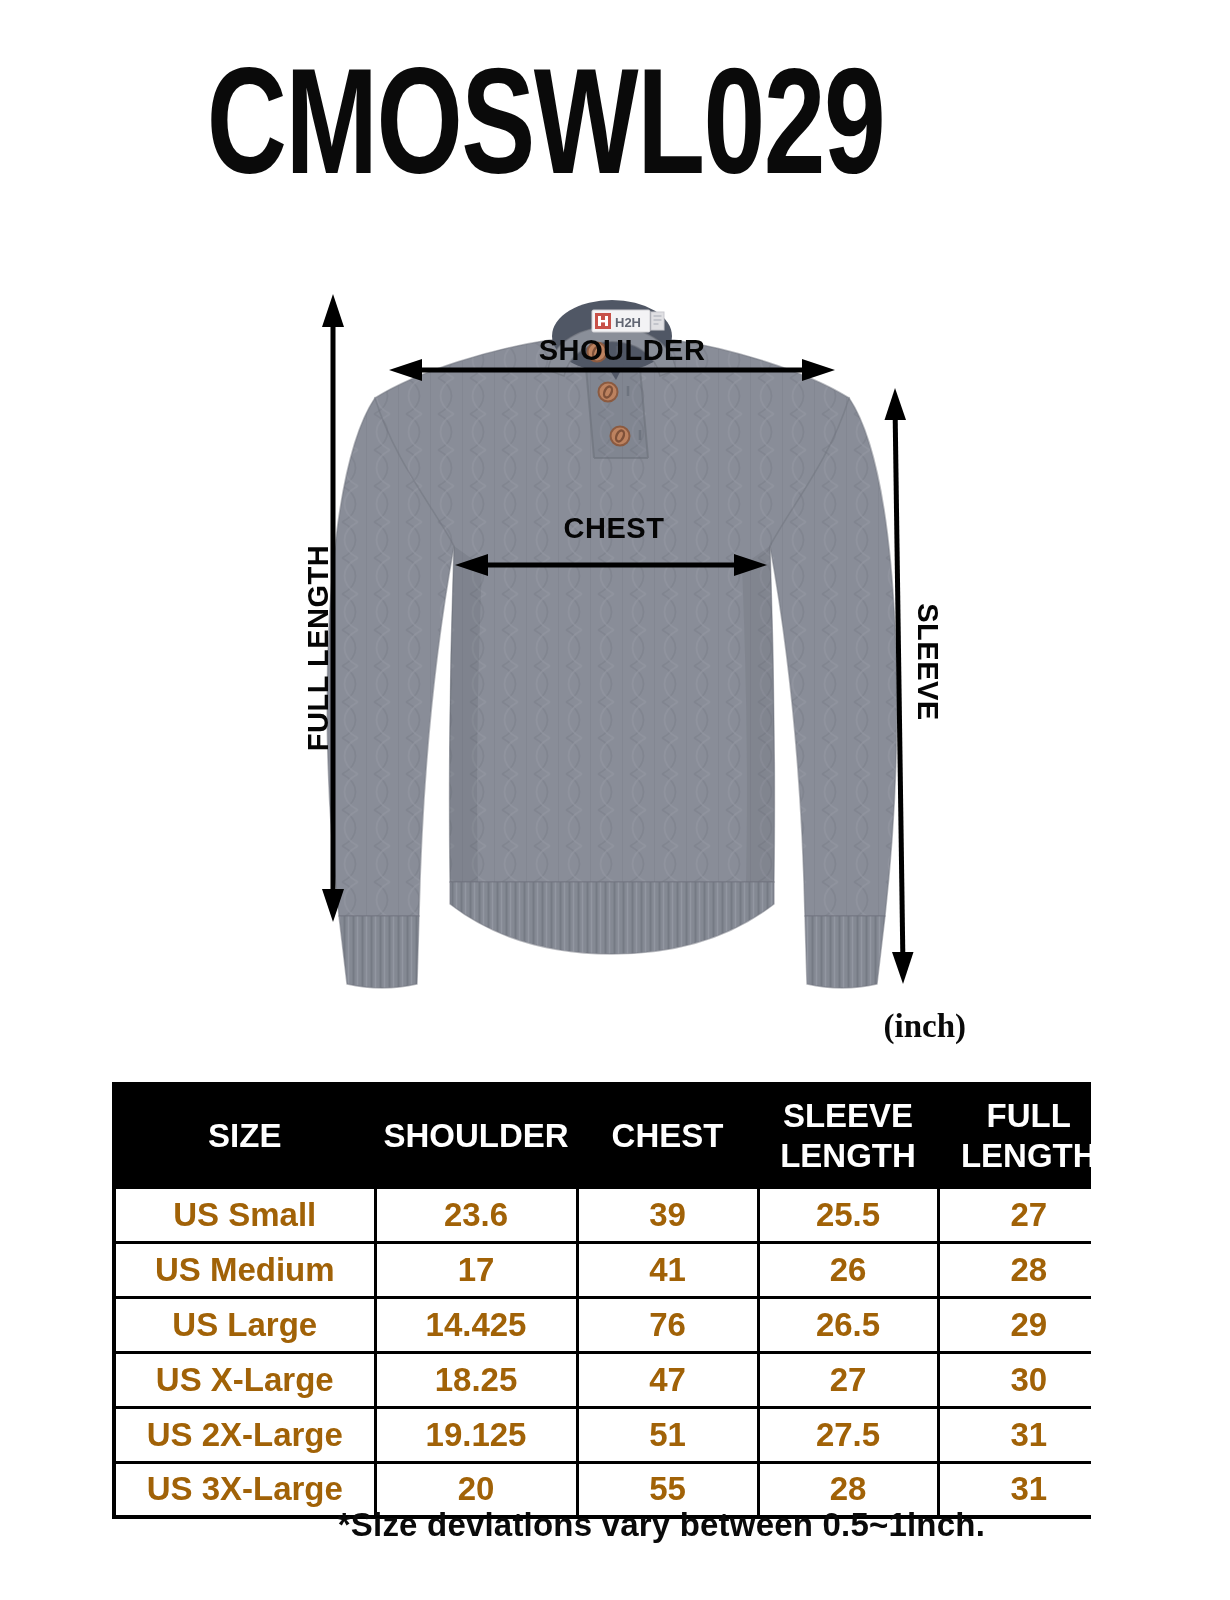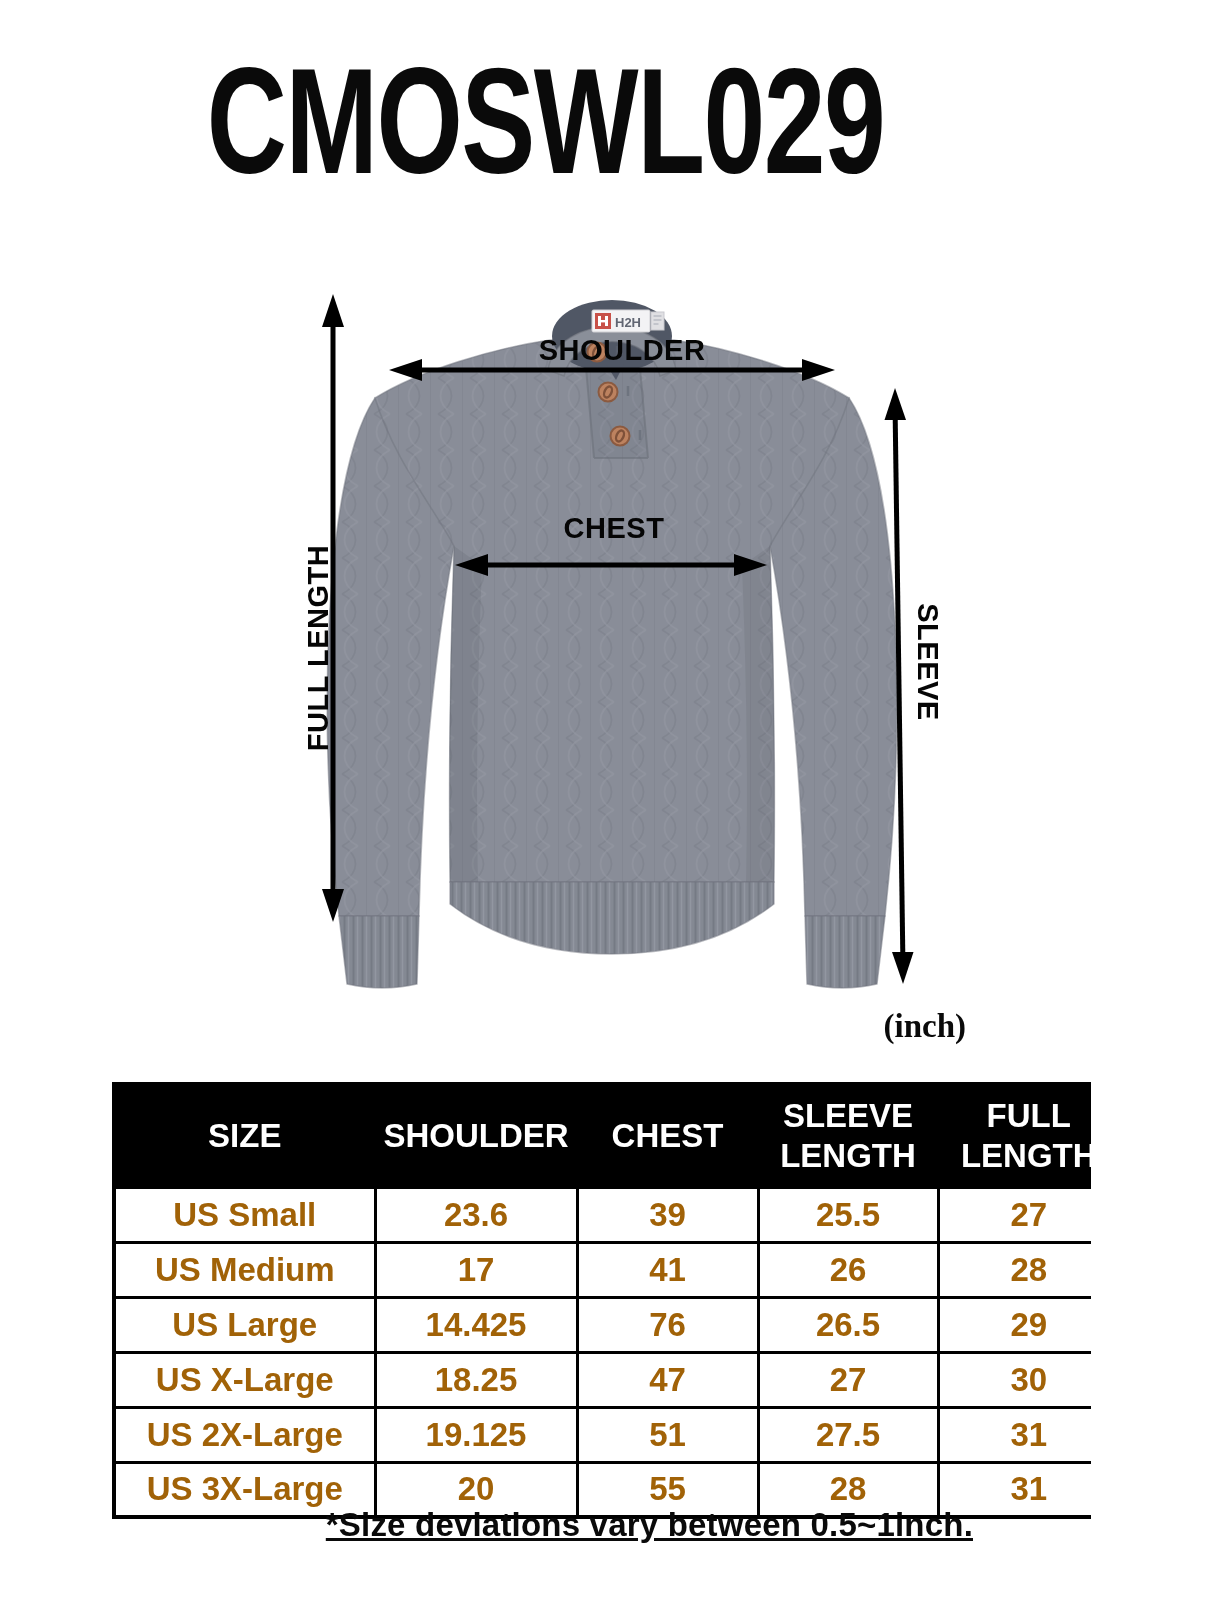--- a/index.html
+++ b/index.html
@@ -27,22 +27,22 @@
   .lbl-shoulder { left:352px; top:80px; }
   .lbl-chest    { left:344px; top:258px; }
   .lbl-fulllen  { left:48px;  top:378px; }
   .lbl-sleeve   { left:657px; top:392px; }
   
   .unit-label {
     position:absolute; top:1008px; right:125px;
     font-weight:bold; font-size:33px;font-family:Liberation Serif, serif;
   }
   .footnote {
-    position:absolute; top:1506px; right:118px;
-    font-weight:bold; font-size:33px; letter-spacing:0.2px;text-decoration:underline;
+    position:absolute; top:1506px; right:106px;
+    font-weight:bold; font-size:33px; letter-spacing:0.2px;
   }
   
   .size-table {
     position:absolute; left:112px; top:1050px; width:1006px;
     border-collapse:collapse; table-layout:fixed;
     border:4px solid #000;
     margin-top:32px;
   }
   .size-table th, .size-table td {
     border:3px solid #000; text-align:center; vertical-align:middle;

